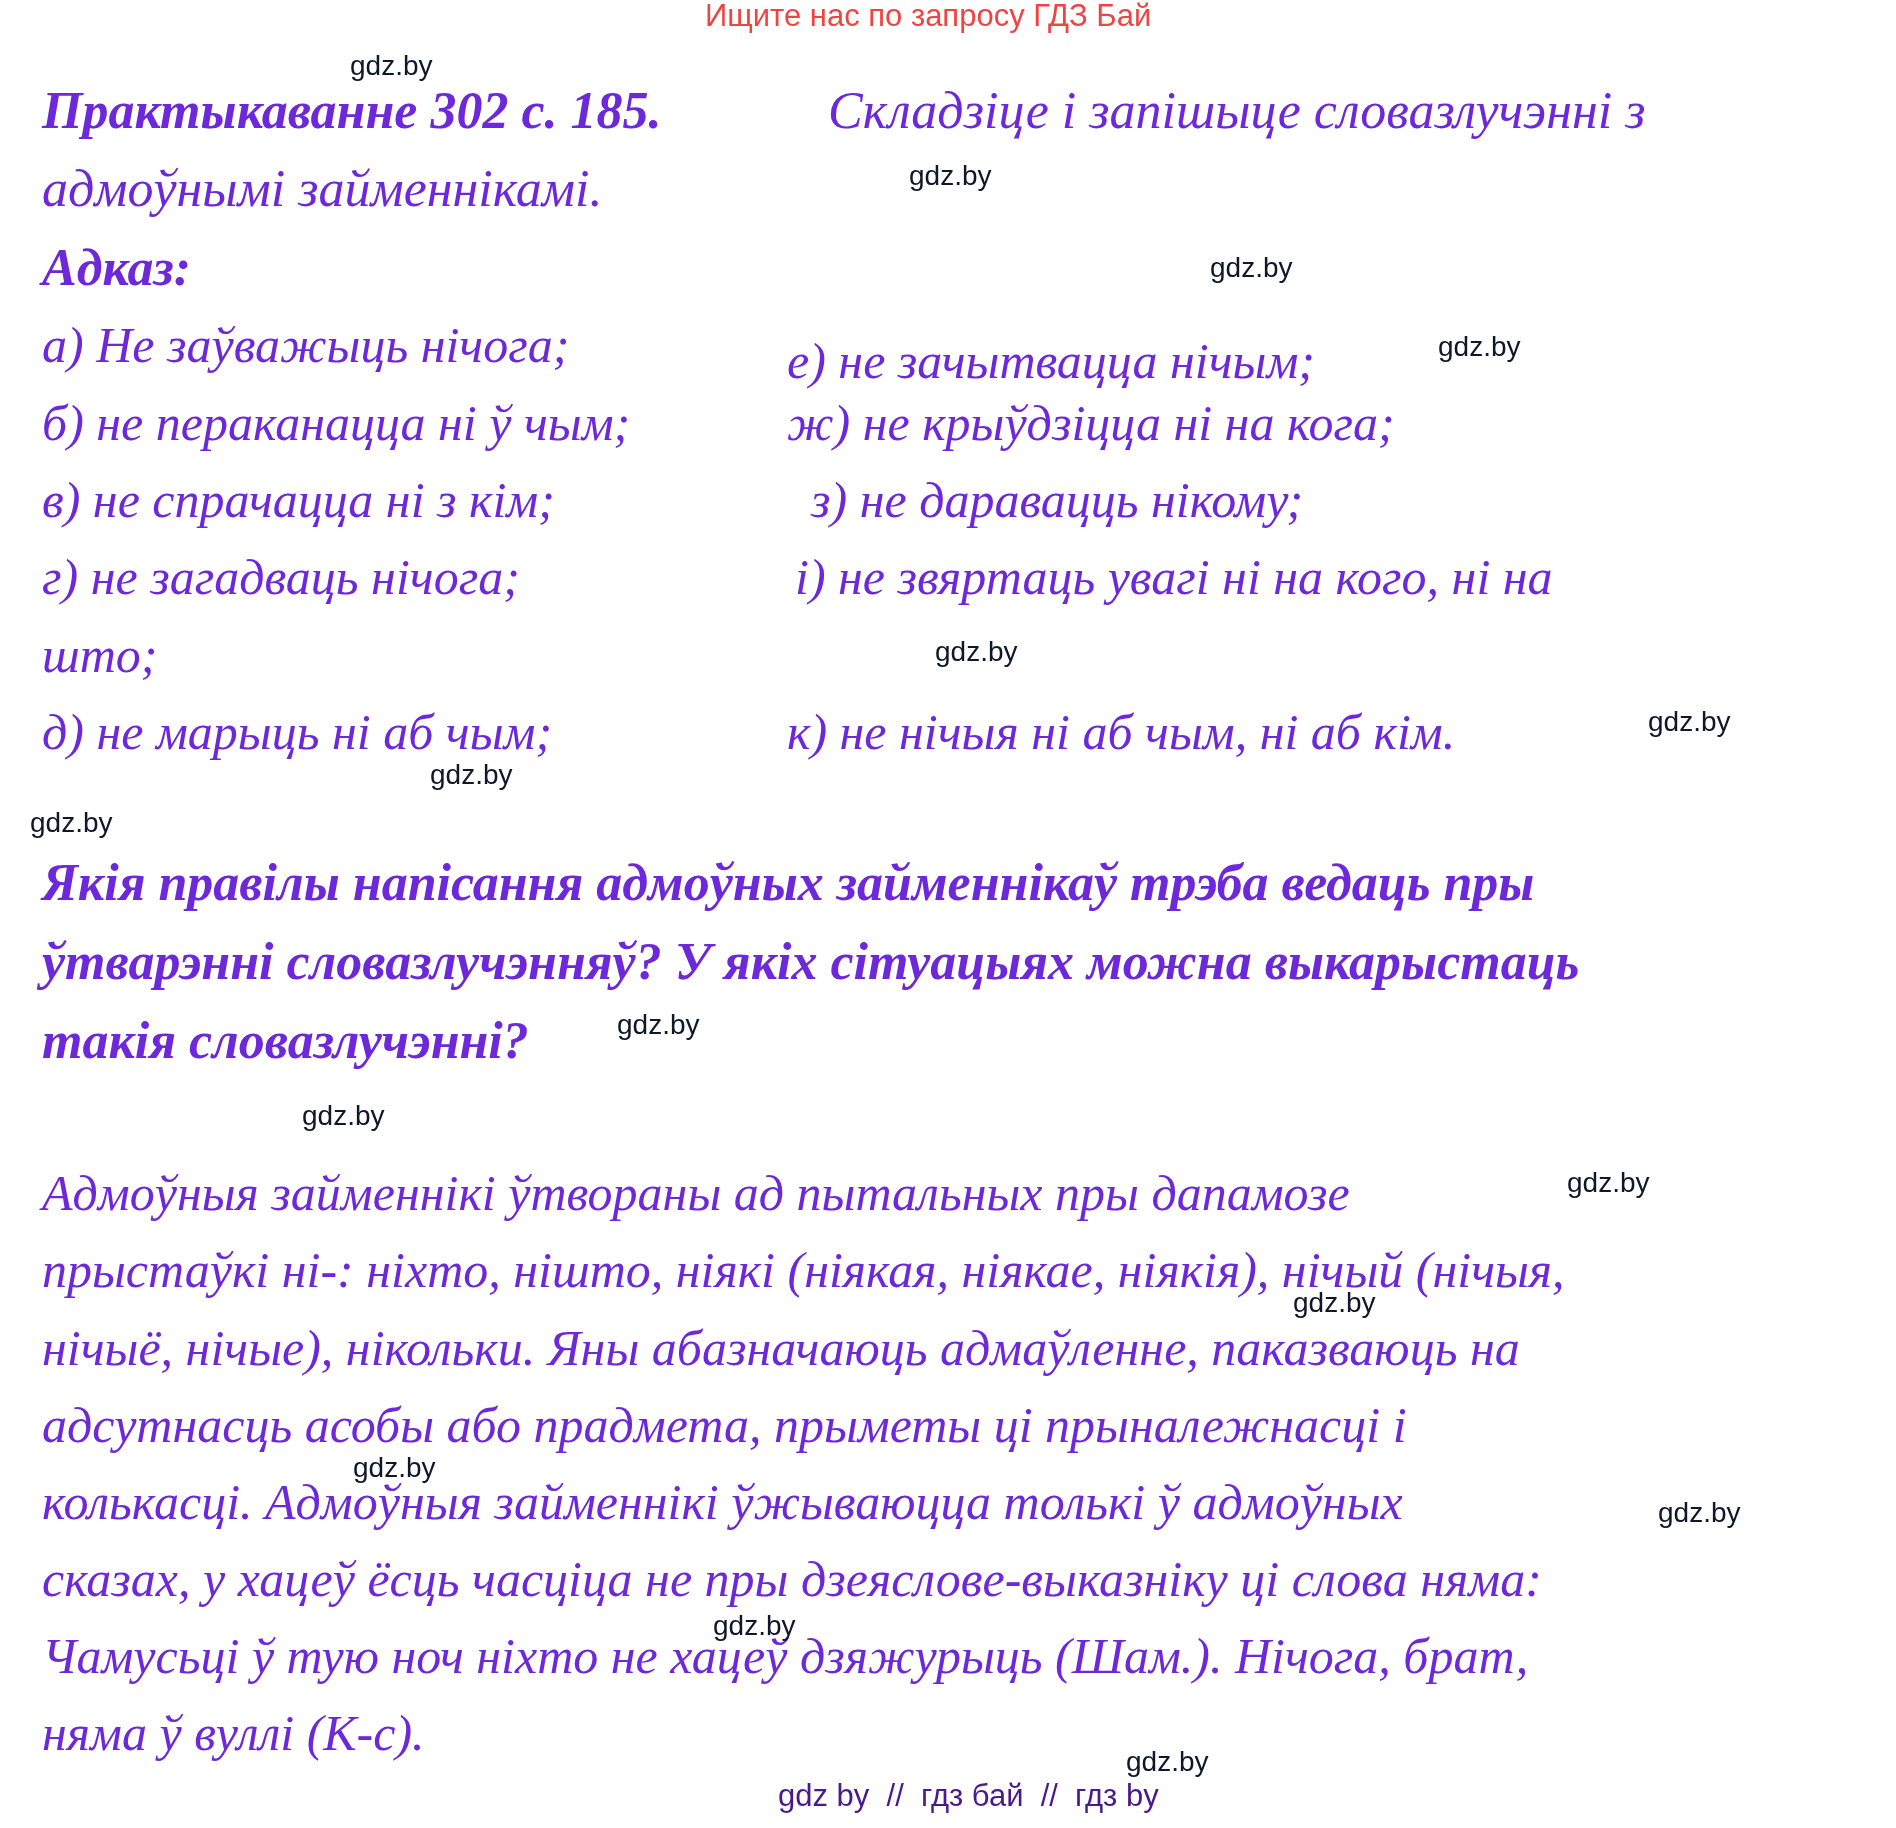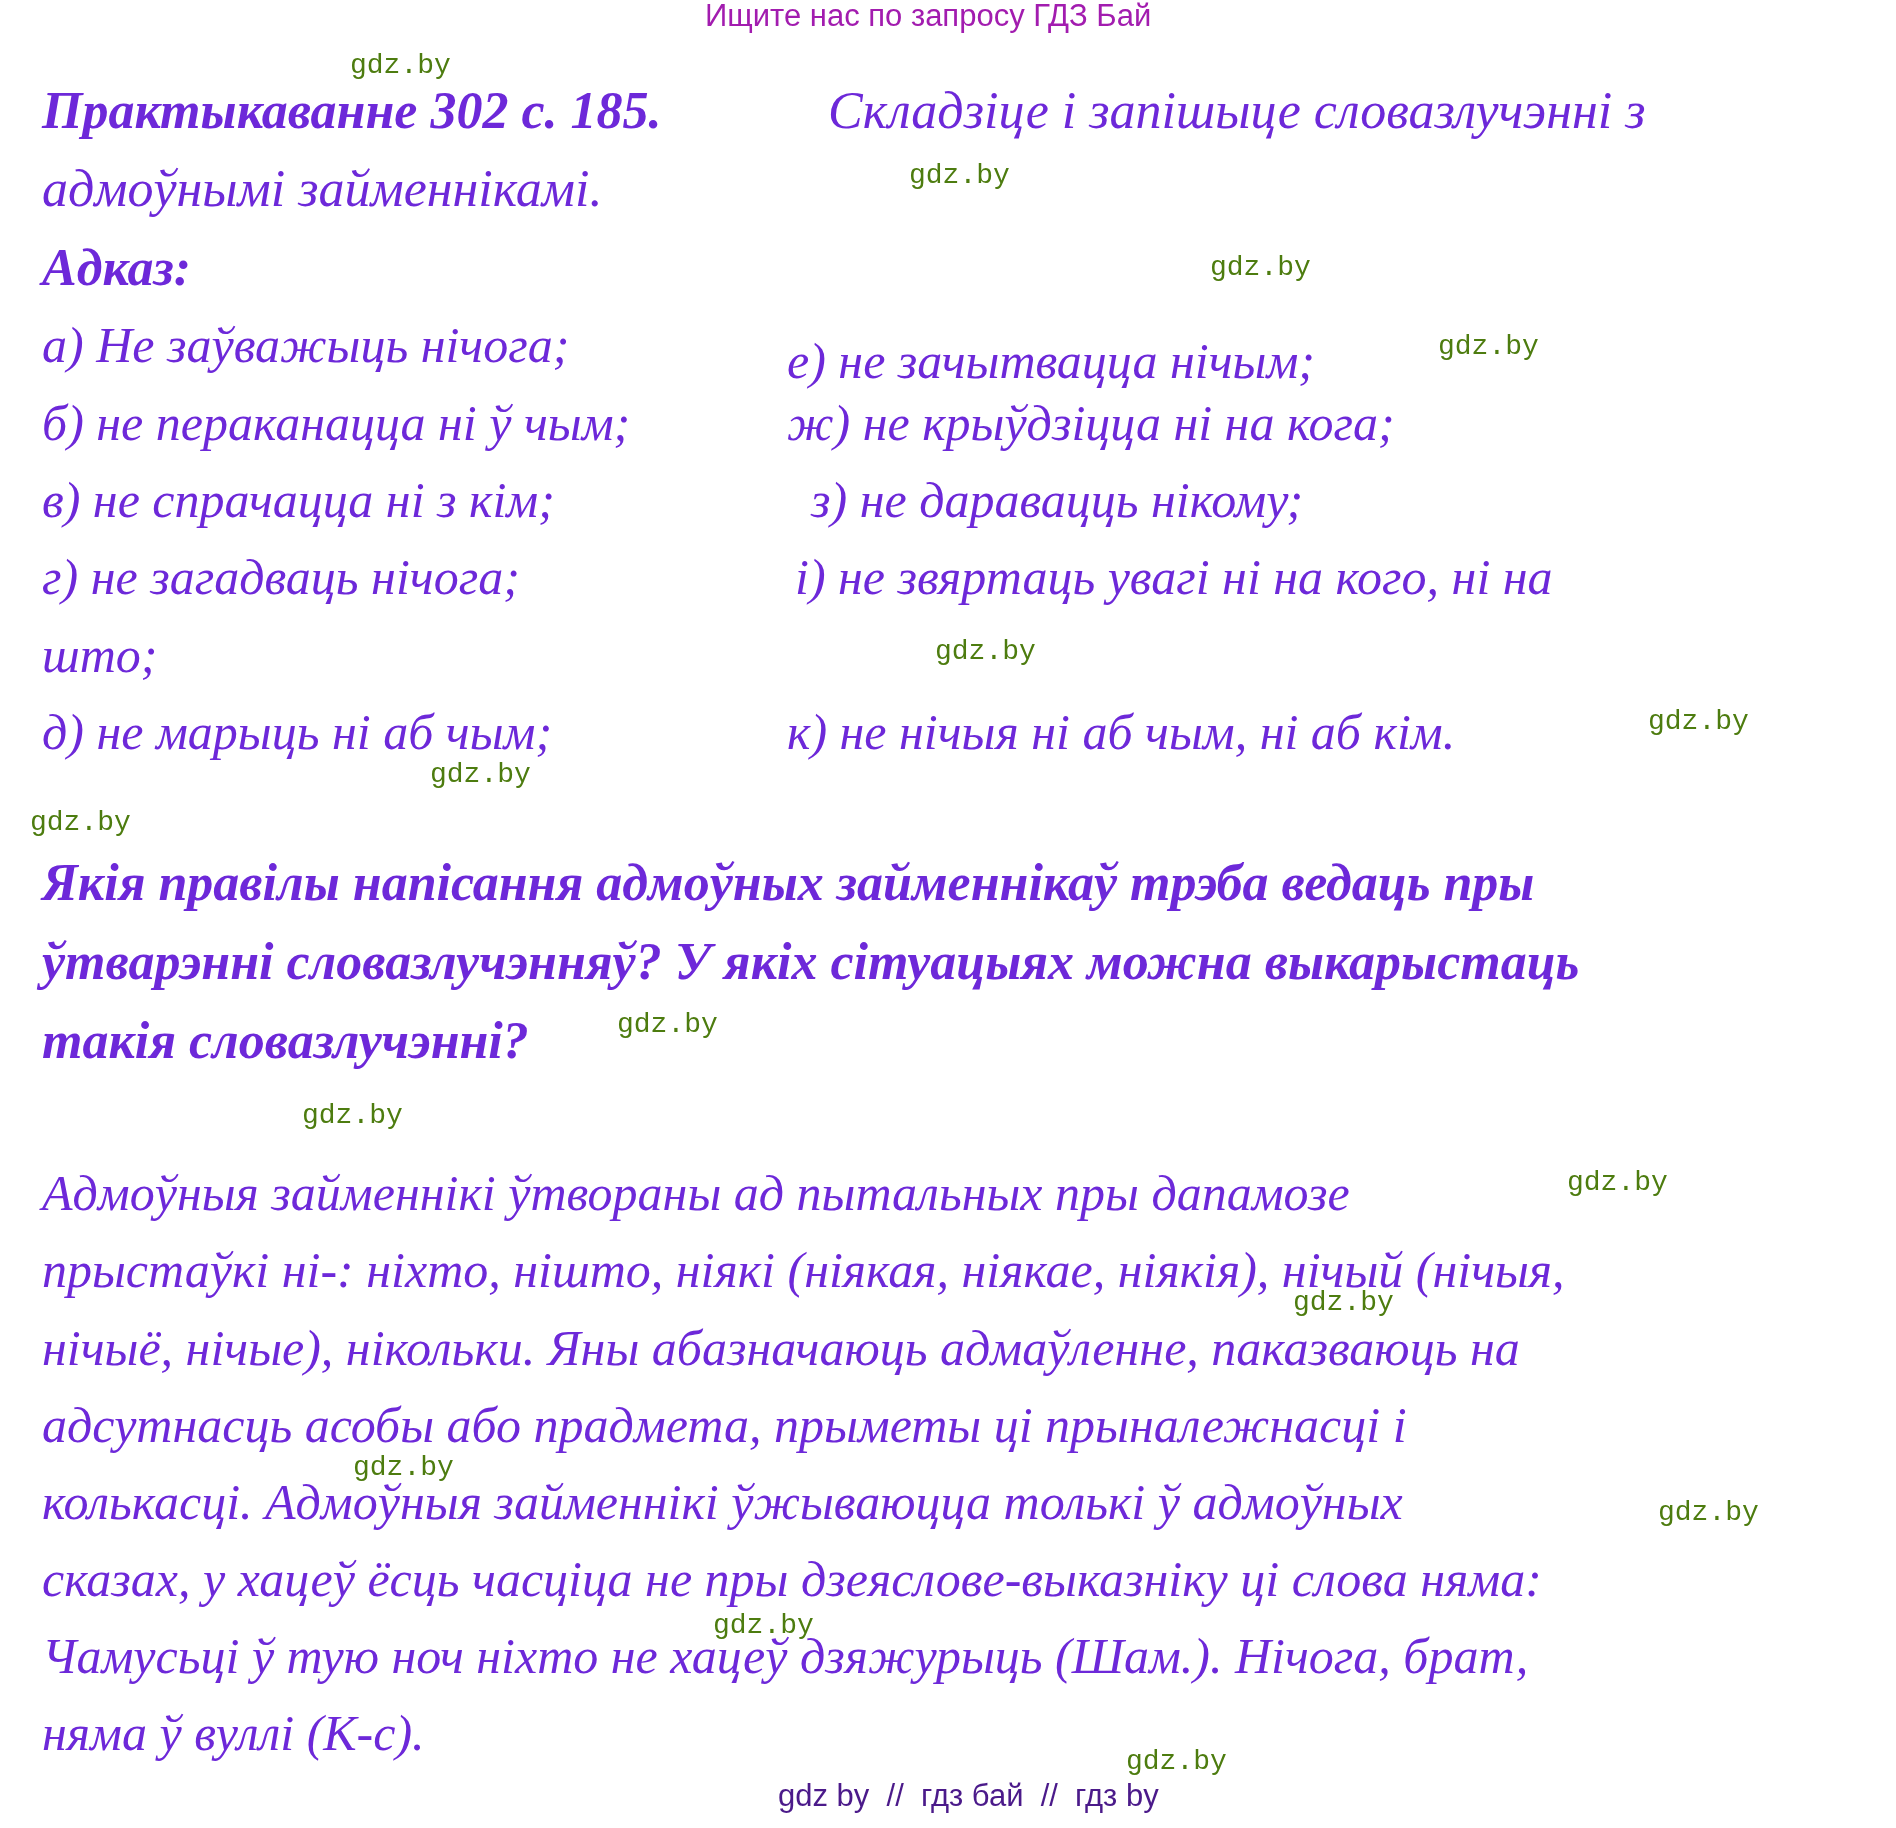--- a/index.html
+++ b/index.html
@@ -3,28 +3,28 @@
 <meta charset="utf-8">
 <style>
   html, body { margin:0; padding:0; background:#ffffff; }
   body { width:1896px; height:1828px; position:relative; overflow:hidden; }
   .abs { position:absolute; white-space:nowrap; line-height:1; }
   .serif { font-family:"Liberation Serif", "DejaVu Serif", serif; color:#6d28d9;font-style:italic; }
   .sans { font-family:"Liberation Sans", "DejaVu Sans", sans-serif; }
   .bold { font-weight:bold; }
   .t50 { font-size:50px; }
   .t52 { font-size:52px; }
-  .wm { font-family:Liberation Mono, monospace; font-size:28px; color:#4d7c0f; }
+  .wm { font-family:Liberation Sans, sans-serif; font-size:28px; color:#0f172a; }
   .hdr { font-size:31px; }
   .ftr { font-size:31px;margin-left:43px; }
 </style>
 </head>
 <body>
 
-<div class="abs sans hdr" style="left:705px; top:0px; color:#a21caf;">Ищите нас по запросу ГДЗ Бай</div>
+<div class="abs sans hdr" style="left:705px; top:0px; color:#ef4444;">Ищите нас по запросу ГДЗ Бай</div>
 
 <div class="abs serif t52 bold" style="left:42px; top:85px;">Практыкаванне 302  с. 185.</div>
 <div class="abs serif t52" style="left:828px; top:85px;">Складзіце і запішыце словазлучэнні з</div>
 <div class="abs serif t52" style="left:42px; top:163px;">адмоўнымі займеннікамі.</div>
 
 <div class="abs serif t52 bold" style="left:42px; top:242px;">Адказ:</div>
 
 <div>
   <div class="abs serif t50" style="left:42px; top:320px;">а) Не заўважыць нічога;</div>
   <div class="abs serif t50" style="left:787px; top:336px;">е) не зачытвацца нічым;</div>

